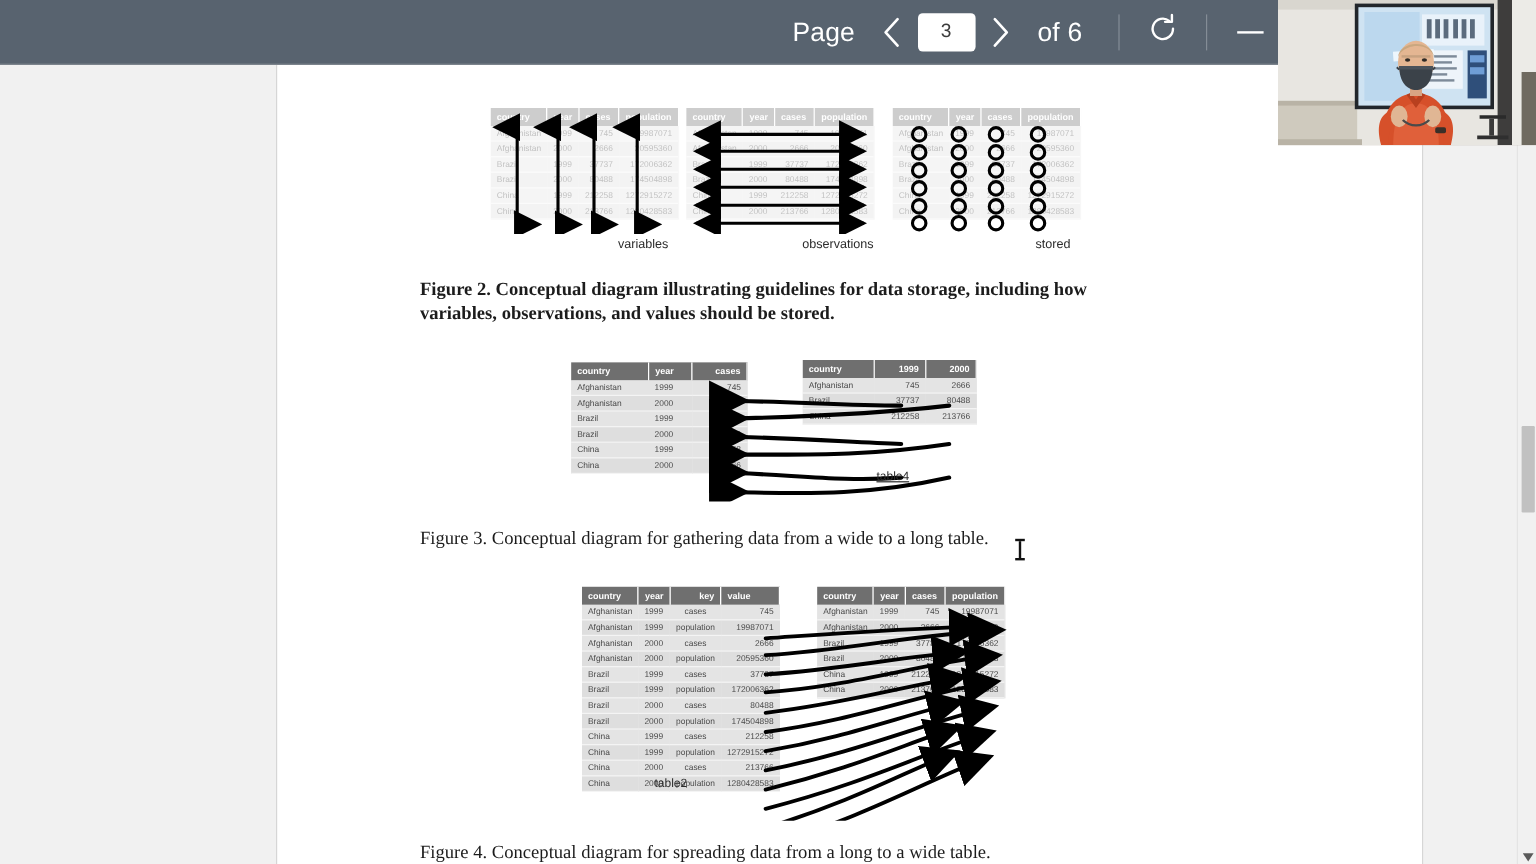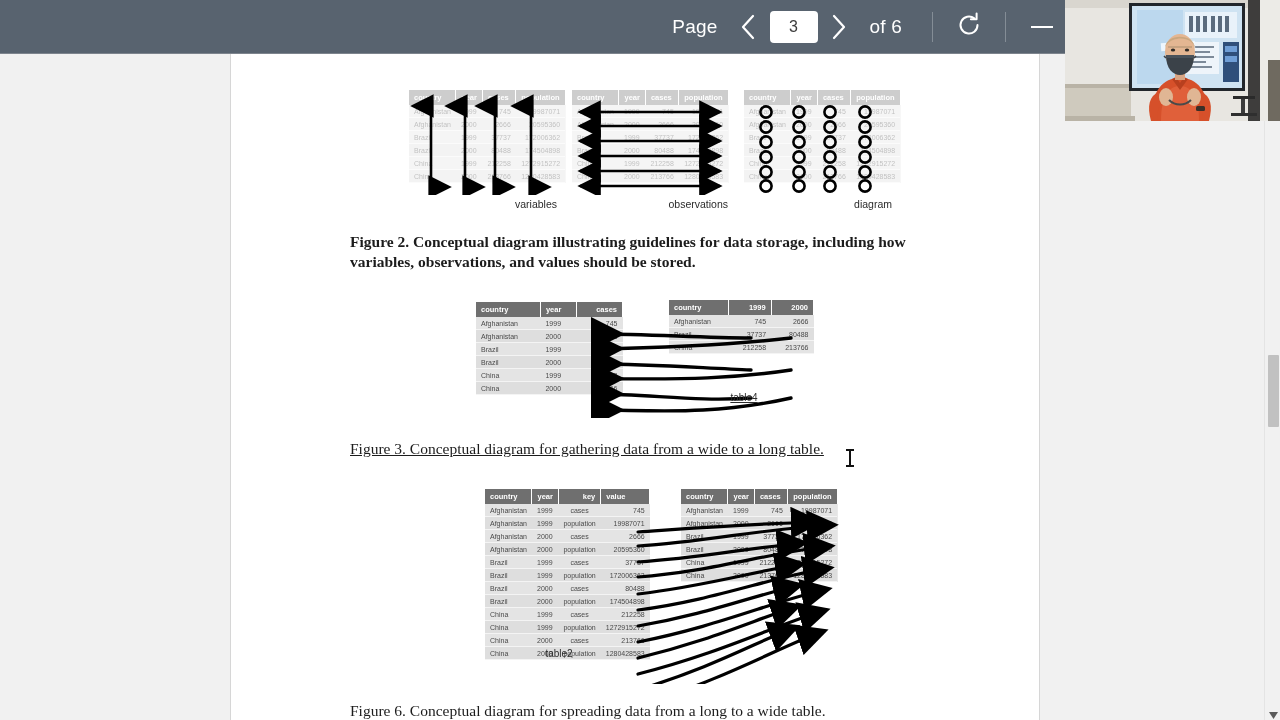--- a/index.html
+++ b/index.html
@@ -14,21 +14,21 @@
   #viewer-toolbar {
     position: absolute; top: 0; left: 0;
     width: 1280px; height: 54px;
     background: #58636f;
     border-bottom: 1px solid #7d848d;
     display: flex; align-items: center; justify-content: flex-end;
     padding-right: 218px;
     z-index: 40;
   }
   .tb-label {
-    color: #ffffff; font-size: 19px; letter-spacing: .2px;
+    color: #ffffff; font-size: 22px; letter-spacing: .2px;
     padding: 0 14px;
   }
   .tb-arrow {
     width: 34px; height: 34px;
     display: flex; align-items: center; justify-content: center;
     cursor: pointer;
   }
   .tb-arrow svg { display: block; }
   #page-number-input {
     width: 48px; height: 32px;
@@ -53,21 +53,21 @@
 
   
   #document-scroll-area {
     position: absolute; top: 54px; left: 0;
     width: 1280px; height: 666px;
     background: #f1f1f1;
     overflow: hidden;
   }
   #document-page {
     position: absolute; top: 0; left: 230px;
-    width: 810px; min-height: 666px;
+    width: 956px; min-height: 666px;
     background: #ffffff;
     border-left: 1px solid #d6d6d6;
     border-right: 1px solid #d6d6d6;
   }
 
   .fig-caption {
     font-family: "Liberation Serif", serif;
     font-size: 15.5px;
     color: #1c1c1c;
     line-height: 1.27;
@@ -415,21 +415,21 @@
               <circle cx="55" cy="82" r="5.6"></circle>
               <circle cx="86" cy="82" r="5.6"></circle>
               <circle cx="121" cy="82" r="5.6"></circle>
             <circle cx="22" cy="96" r="5.6"></circle>
               <circle cx="55" cy="96" r="5.6"></circle>
               <circle cx="86" cy="96" r="5.6"></circle>
               <circle cx="121" cy="96" r="5.6"></circle>
           </g>
         </svg>
       </div>
-      <div class="fig-sublabel" style="position:absolute;left:513px;top:144px;width:148px;">diagram</div>
+      <div class="fig-sublabel" style="position:absolute;left:513px;top:144px;width:148px;">stored</div>
 
       <div class="fig-caption" style="left:119px;top:178px;font-weight:bold;">Figure 2. Conceptual diagram illustrating guidelines for data storage, including how variables, observations, and values should be stored.</div>
     </div>
 
     <div>
       <table class="dtable" style="position:absolute;left:245px;top:248px;width:147px;">
         <thead>
             <tr>
           <th>country</th>
           <th>year</th>
@@ -510,21 +510,21 @@
           <path d="M320 72 C 240 84, 180 80, 125 81"></path>
           <path d="M280 100 C 225 104, 180 96, 125 96"></path>
           <path d="M320 100 C 240 118, 180 112, 125 112"></path>
         </g>
       </svg>
 
       <div id="text-caret"></div>
 
       <div class="tbl-name" style="left:478px;top:338px;width:70px;text-decoration:underline;">table4</div>
 
-      <div class="fig-caption" style="left:119px;top:385px;text-decoration:underline;">Figure 3. Conceptual diagram for gathering data from a wide to a long table.</div>
+      <div class="fig-caption" style="left:119px;top:385px;">Figure 3. Conceptual diagram for gathering data from a wide to a long table.</div>
     </div>
 
     <div>
       <table class="dtable" style="position:absolute;left:254px;top:435px;width:152px;">
         <thead>
             <tr>
           <th>country</th>
           <th>year</th>
           <th style="text-align:right">key</th>
           <th style="">value</th>
@@ -672,21 +672,21 @@
           <path d="M12 126 C 90 116, 148 92, 204 84"></path>
           <path d="M12 142 C 82 130, 126 112, 174 101"></path>
           <path d="M12 158 C 94 142, 150 116, 202 105"></path>
           <path d="M12 174 C 86 156, 128 136, 172 122"></path>
           <path d="M12 190 C 98 168, 152 140, 200 126"></path>
           <path d="M12 206 C 90 182, 130 158, 170 143"></path>
           <path d="M12 222 C 102 194, 155 162, 198 147"></path>
         </g>
       </svg>
 
-      <div class="fig-caption" style="left:119px;top:647px;">Figure 6. Conceptual diagram for spreading data from a long to a wide table.</div>
+      <div class="fig-caption" style="left:119px;top:647px;">Figure 4. Conceptual diagram for spreading data from a long to a wide table.</div>
     </div>
 
   </div>
 </div>
 
 <div id="vertical-scrollbar">
   <div id="scrollbar-thumb"></div>
   <div id="scrollbar-down-arrow">
     <svg width="11" height="9" viewBox="0 0 11 9">
       <path d="M1 1 L10 1 L5.5 8 Z" fill="#5a5a5a"></path>

